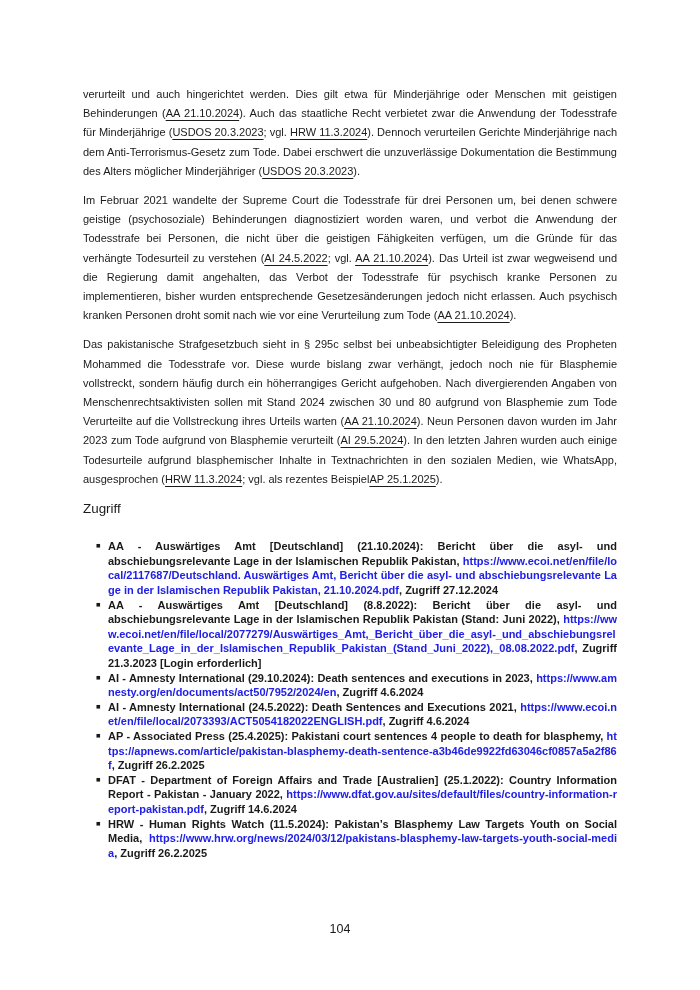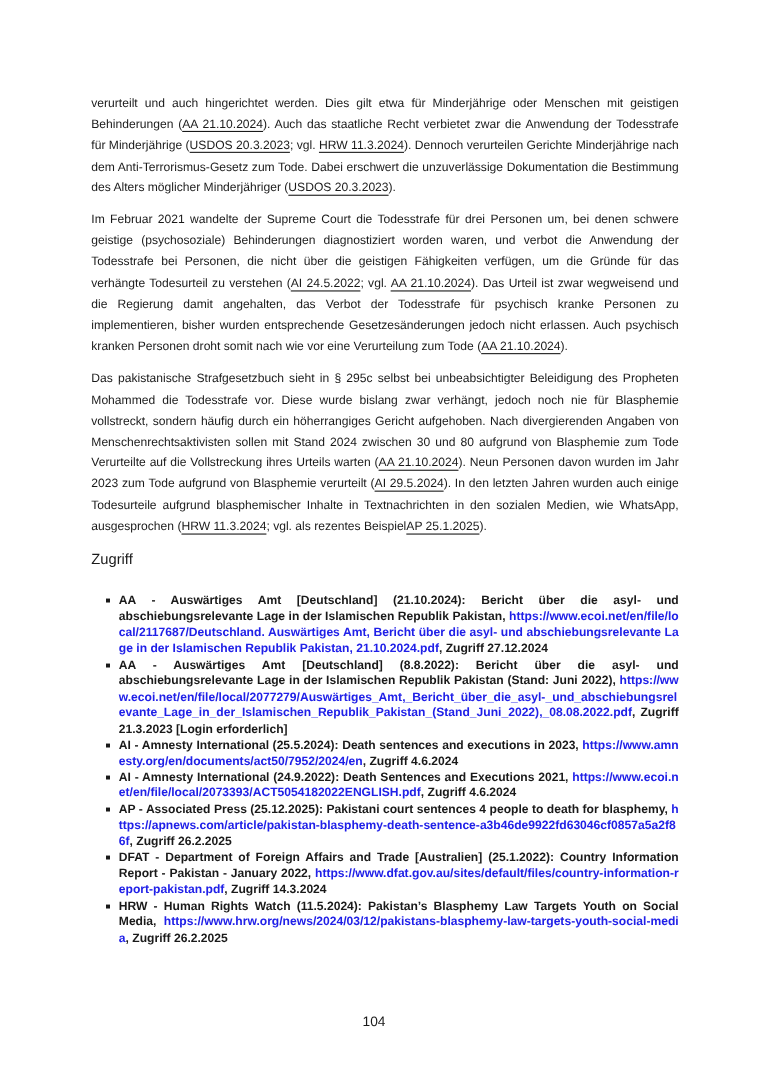--- a/index.html
+++ b/index.html
@@ -90,33 +90,33 @@
       <li class="src">
           <span class="src-bullet">■</span>
           <span class="src-body"><span>AA - Auswärtiges Amt [Deutschland] (21.10.2024): Bericht über die asyl- und abschiebungsrelevante Lage in der Islamischen Republik Pakistan, </span><a class="url">https://www.ecoi.net/en/file/local/2117687/Deutschland. Auswärtiges Amt, Bericht über die asyl- und abschiebungsrelevante Lage in der Islamischen Republik Pakistan, 21.10.2024.pdf</a><span>, Zugriff 27.12.2024</span></span>
         </li>
       <li class="src">
           <span class="src-bullet">■</span>
           <span class="src-body"><span>AA - Auswärtiges Amt [Deutschland] (8.8.2022): Bericht über die asyl- und abschiebungsrelevante Lage in der Islamischen Republik Pakistan (Stand: Juni 2022), </span><a class="url">https://www.ecoi.net/en/file/local/2077279/Auswärtiges_Amt,_Bericht_über_die_asyl-_und_abschiebungsrelevante_Lage_in_der_Islamischen_Republik_Pakistan_(Stand_Juni_2022),_08.08.2022.pdf</a><span>, Zugriff 21.3.2023 [Login erforderlich]</span></span>
         </li>
       <li class="src">
           <span class="src-bullet">■</span>
-          <span class="src-body"><span>AI - Amnesty International (25.5.2024): Death sentences and executions in 2023, </span><a class="url">https://www.amnesty.org/en/documents/act50/7952/2024/en</a><span>, Zugriff 4.6.2024</span></span>
+          <span class="src-body"><span>AI - Amnesty International (29.10.2024): Death sentences and executions in 2023, </span><a class="url">https://www.amnesty.org/en/documents/act50/7952/2024/en</a><span>, Zugriff 4.6.2024</span></span>
         </li>
       <li class="src">
           <span class="src-bullet">■</span>
-          <span class="src-body"><span>AI - Amnesty International (24.9.2022): Death Sentences and Executions 2021, </span><a class="url">https://www.ecoi.net/en/file/local/2073393/ACT5054182022ENGLISH.pdf</a><span>, Zugriff 4.6.2024</span></span>
+          <span class="src-body"><span>AI - Amnesty International (24.5.2022): Death Sentences and Executions 2021, </span><a class="url">https://www.ecoi.net/en/file/local/2073393/ACT5054182022ENGLISH.pdf</a><span>, Zugriff 4.6.2024</span></span>
         </li>
       <li class="src">
           <span class="src-bullet">■</span>
-          <span class="src-body"><span>AP - Associated Press (25.12.2025): Pakistani court sentences 4 people to death for blasphemy, </span><a class="url">https://apnews.com/article/pakistan-blasphemy-death-sentence-a3b46de9922fd63046cf0857a5a2f86f</a><span>, Zugriff 26.2.2025</span></span>
+          <span class="src-body"><span>AP - Associated Press (25.4.2025): Pakistani court sentences 4 people to death for blasphemy, </span><a class="url">https://apnews.com/article/pakistan-blasphemy-death-sentence-a3b46de9922fd63046cf0857a5a2f86f</a><span>, Zugriff 26.2.2025</span></span>
         </li>
       <li class="src">
           <span class="src-bullet">■</span>
-          <span class="src-body"><span>DFAT - Department of Foreign Affairs and Trade [Australien] (25.1.2022): Country Information Report - Pakistan - January 2022, </span><a class="url">https://www.dfat.gov.au/sites/default/files/country-information-report-pakistan.pdf</a><span>, Zugriff 14.3.2024</span></span>
+          <span class="src-body"><span>DFAT - Department of Foreign Affairs and Trade [Australien] (25.1.2022): Country Information Report - Pakistan - January 2022, </span><a class="url">https://www.dfat.gov.au/sites/default/files/country-information-report-pakistan.pdf</a><span>, Zugriff 14.6.2024</span></span>
         </li>
       <li class="src">
           <span class="src-bullet">■</span>
           <span class="src-body"><span>HRW - Human Rights Watch (11.5.2024): Pakistan’s Blasphemy Law Targets Youth on Social Media, </span><a class="url">https://www.hrw.org/news/2024/03/12/pakistans-blasphemy-law-targets-youth-social-media</a><span>, Zugriff 26.2.2025</span></span>
         </li>
     </ul>
 
   </main>
 
   <div class="pageno">104</div>

